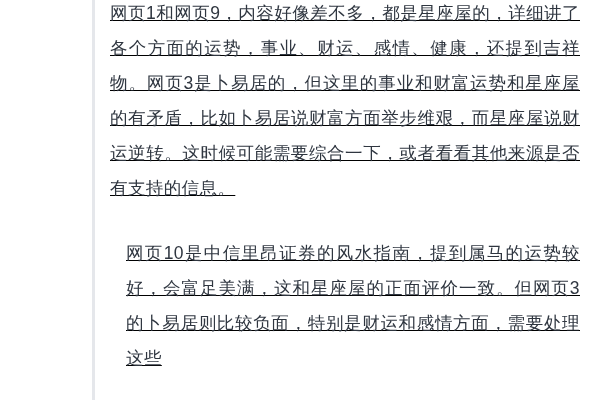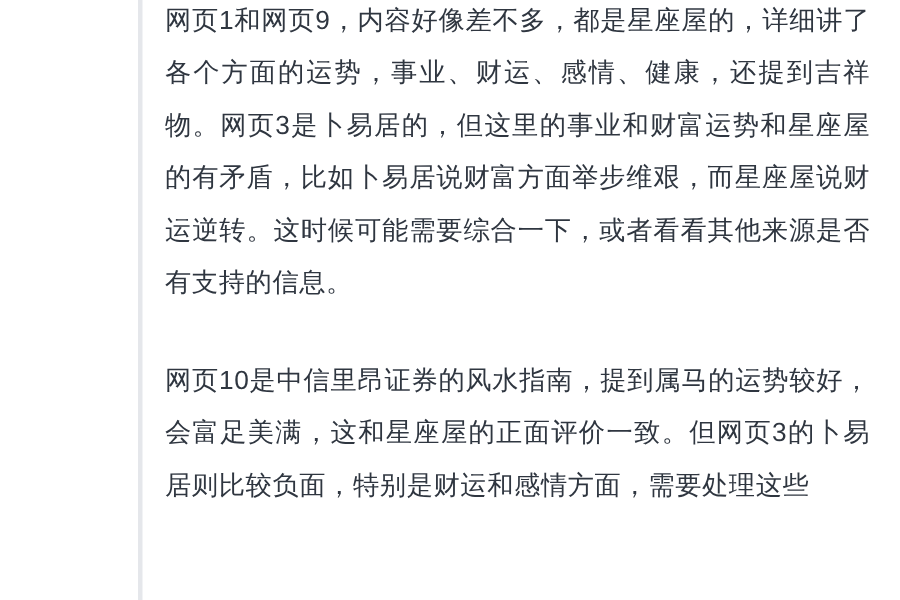--- a/index.html
+++ b/index.html
@@ -27,36 +27,38 @@
     width: 3px;
     height: 400px;
     background: #e5e7eb;
   }
   .content {
     position: absolute;
     left: 110px;
     top: 0;
     width: 470px;
     height: 400px;
+    text-decoration: underline;
   }
   .para {
     margin: 0;
     color: #2f3640;
     font-size: 17.5px;
     line-height: 35px;
     letter-spacing: 0.4px;
     text-align: justify;
     text-justify: inter-ideograph;
     word-break: break-all;
   }
   .para-1 {
     margin-top: -4px;
   }
   .para-2 {
     margin-top: 30px;
+    margin-left: 16px;
   }
 </style>
 </head>
 <body>
 
 <div class="page">
   <div class="quote-bar"></div>
   <div class="content">
     <p class="para para-1">网页1和网页9，内容好像差不多，都是星座屋的，详细讲了各个方面的运势，事业、财运、感情、健康，还提到吉祥物。网页3是卜易居的，但这里的事业和财富运势和星座屋的有矛盾，比如卜易居说财富方面举步维艰，而星座屋说财运逆转。这时候可能需要综合一下，或者看看其他来源是否有支持的信息。</p>
     <p class="para para-2">网页10是中信里昂证券的风水指南，提到属马的运势较好，会富足美满，这和星座屋的正面评价一致。但网页3的卜易居则比较负面，特别是财运和感情方面，需要处理这些</p>

